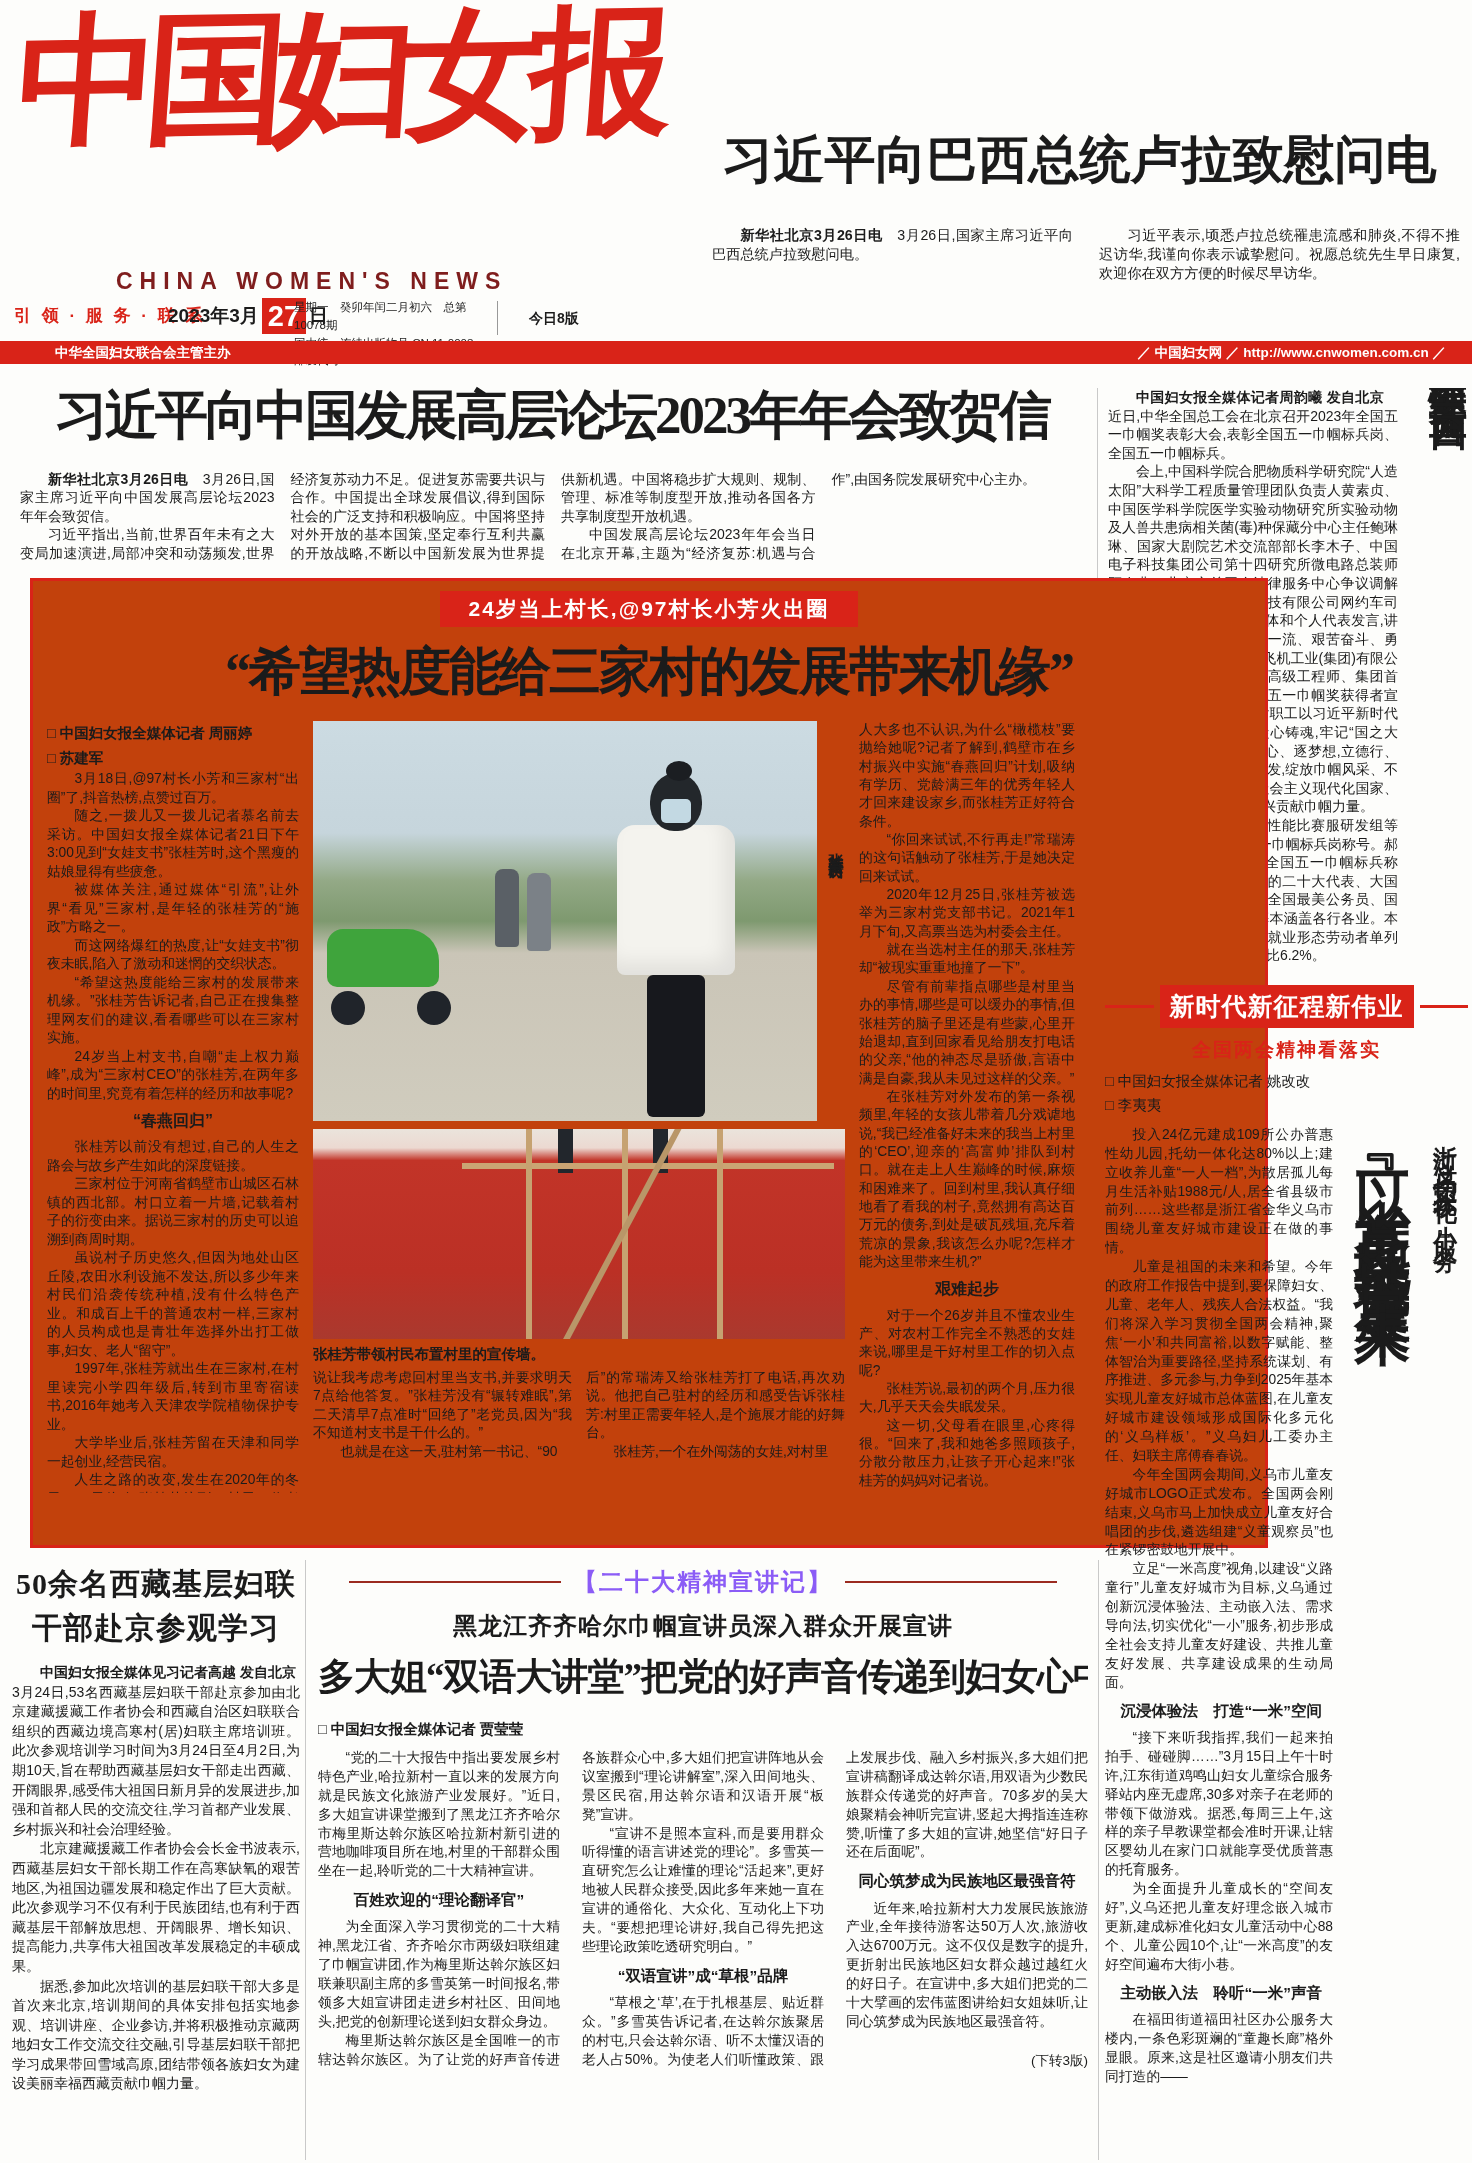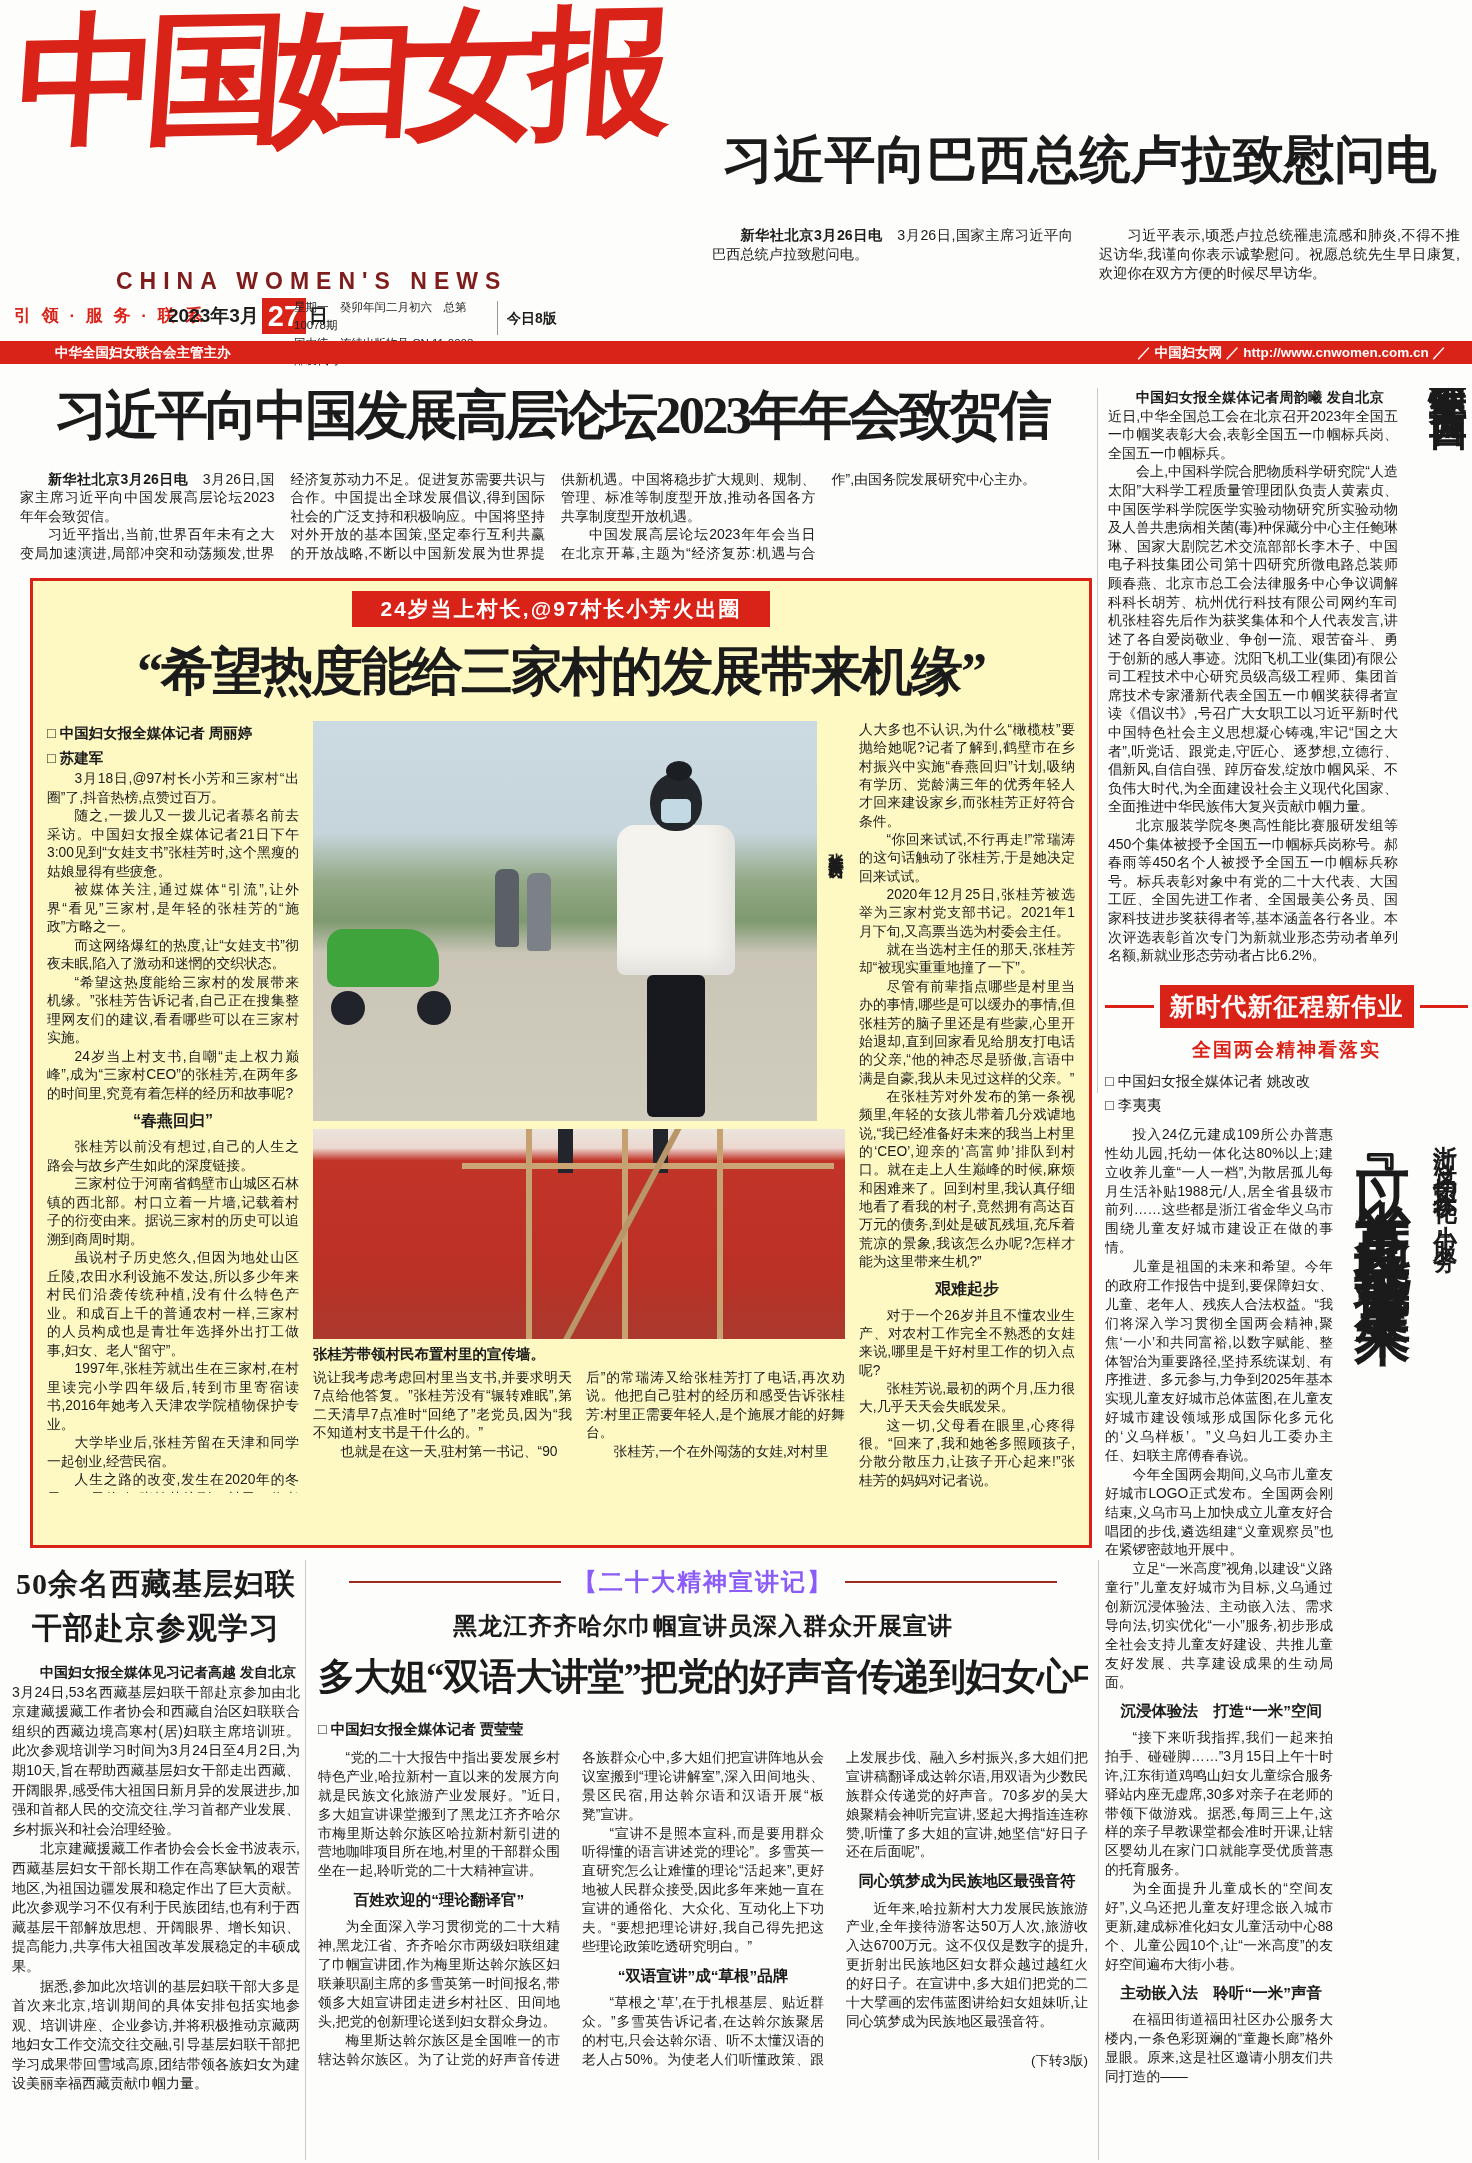--- a/index.html
+++ b/index.html
@@ -15,21 +15,21 @@
   .masthead-title{left:18px;top:-18px;font-size:142px;font-weight:bold;color:#d92318;
     letter-spacing:-14px;font-family:"Liberation Serif",serif;
     transform:skewX(-5deg) rotate(-1deg);white-space:nowrap;}
   .masthead-en{left:116px;top:268px;font-size:23px;letter-spacing:7px;color:#7f1d1d;font-weight:bold;}
   .slogan{left:14px;top:304px;font-size:17px;font-weight:bold;color:#d92318;letter-spacing:3px;white-space:nowrap;}
   .date-group{left:168px;top:298px;display:flex;align-items:center;gap:3px;}
   .date-prefix,.date-suffix{font-size:19px;font-weight:bold;}
   .date-day{background:#d92318;color:#fff;font-size:29px;font-weight:bold;padding:0 6px;line-height:36px;}
   .issue-info{left:294px;top:299px;width:196px;font-size:11.5px;line-height:1.55;color:#222;}
   .divider-v{left:497px;top:301px;height:34px;border-left:1px solid #999;}
-  .pages-today{left:507px;top:310px;font-size:14px;font-weight:bold;}
+  .pages-today{left:529px;top:310px;font-size:14px;font-weight:bold;}
   .publisher-bar{left:0;top:341px;width:1472px;height:23px;background:#d92318;color:#fff;
     display:flex;justify-content:space-between;align-items:center;box-sizing:border-box;
     padding:0 26px 0 55px;font-size:13.5px;font-weight:bold;}
 
   
   .cond-headline{left:697px;top:126px;width:765px;text-align:center;font-size:51px;font-weight:900;
     letter-spacing:0px;white-space:nowrap;}
   .cond-body{left:712px;top:226px;width:748px;height:68px;column-count:2;column-gap:26px;
     font-size:14.2px;line-height:1.35;overflow:hidden;}
   .cond-body b{font-weight:bold;}
@@ -42,22 +42,22 @@
 
   
   .v-rule{border-left:1px solid #c9c9c9;}
   .award{left:1108px;top:388px;width:360px;height:706px;display:flex;gap:8px;overflow:hidden;}
   .award-body{flex:1;font-size:14px;line-height:1.33;}
   .award-body b{font-weight:bold;}
   .award-headline{width:62px;font-size:38px;letter-spacing:-6px;font-weight:900;line-height:1.1;
     font-family:"Liberation Serif",serif;}
 
   
-  .feature{left:30px;top:578px;width:1062px;height:970px;border:3px solid #d92318;box-sizing:border-box;
-    background:#fef9c3;padding:10px 14px;overflow:hidden;}
+  .feature{left:30px;top:578px;width:1238px;height:970px;border:3px solid #d92318;box-sizing:border-box;
+    background:#c2410c;padding:10px 14px;overflow:hidden;}
   .feature-badge-row{text-align:center;}
   .feature-badge{display:inline-block;background:#d92318;color:#fff;font-size:21px;font-weight:bold;
     padding:4px 28px;letter-spacing:2px;}
   .feature-headline{text-align:center;font-size:52px;font-weight:900;letter-spacing:-2px;margin-top:10px;
     white-space:nowrap;}
   .feature-cols{display:flex;gap:14px;margin-top:14px;height:772px;overflow:hidden;}
   .f-col1{width:252px;font-size:13.8px;line-height:1.34;}
   .f-byline{font-size:14.5px;font-weight:bold;text-indent:0;line-height:1.7;}
   .f-sub{font-weight:bold;text-align:center;font-size:16px;margin:7px 0;text-indent:0;}
   .f-mid{width:532px;}

